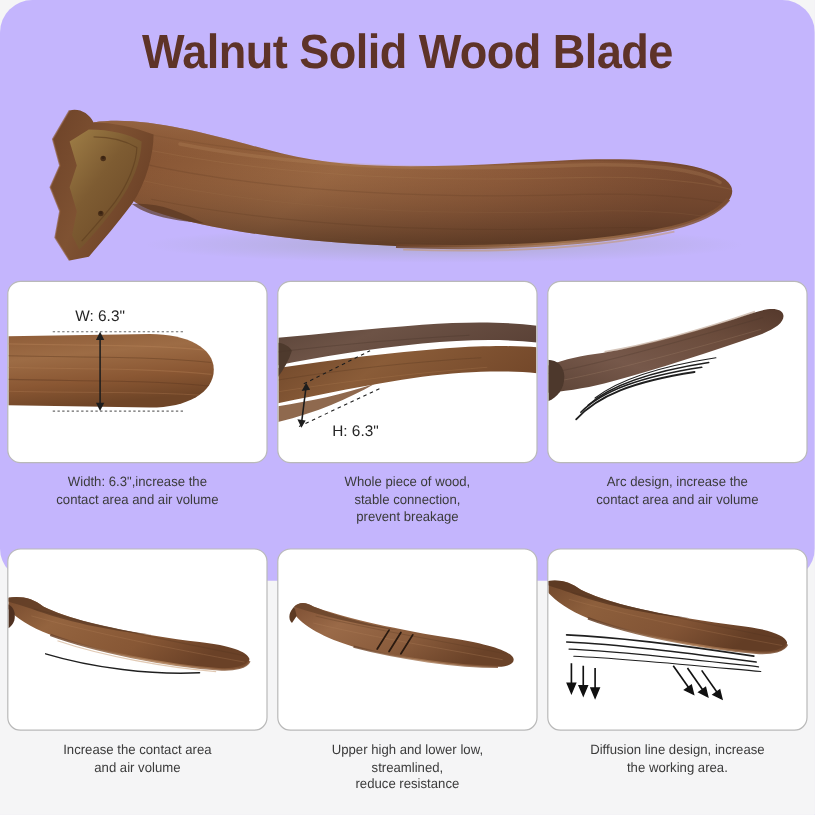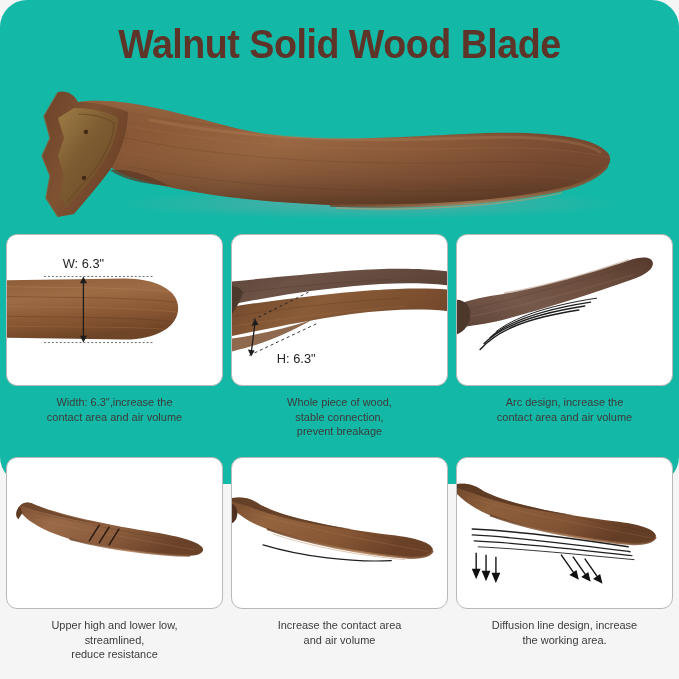--- a/index.html
+++ b/index.html
@@ -2,21 +2,21 @@
 <html><head>
 <meta charset="utf-8">
 <style>
   * { box-sizing: border-box; margin: 0; padding: 0; }
   html, body {
     width: 679px; height: 679px;
     background: #f5f5f6;
     font-family: "Liberation Sans", sans-serif;
     overflow: hidden;
   }
-  #page { position: relative; width: 679px; height: 484px; background: #14b8a6; border-radius: 27px; }
+  #page { position: relative; width: 679px; height: 484px; background: #c4b5fd; border-radius: 27px; }
 
   
   .title {
     position: absolute; top: 22px; left: 0; width: 679px;
     text-align: center;
     font-size: 40px; font-weight: bold;
     letter-spacing: -0.5px;
     color: #5e3328;
     font-family: "Liberation Sans", sans-serif;
     transform: scaleX(0.94);
@@ -273,20 +273,60 @@
         </svg>
       </div>
       <div class="caption">Arc design, increase the
 contact area and air volume</div>
     </div>
 
     <div class="cell">
       <div class="card">
         <svg viewBox="0 0 215 152" xmlns="http://www.w3.org/2000/svg">
           <defs>
+            <linearGradient id="c5g" x1="0" y1="0" x2="1" y2="0.4">
+              <stop offset="0" stop-color="#75492d"></stop>
+              <stop offset="0.3" stop-color="#94643f"></stop>
+              <stop offset="0.7" stop-color="#875735"></stop>
+              <stop offset="1" stop-color="#6a4127"></stop>
+            </linearGradient>
+            <linearGradient id="c5e" x1="0" y1="0" x2="1" y2="0">
+              <stop offset="0" stop-color="#6a4127"></stop>
+              <stop offset="0.55" stop-color="#b08058"></stop>
+              <stop offset="1" stop-color="#7a4c2e"></stop>
+            </linearGradient>
+          </defs>
+
+          <path d="M-8,42 C6,38 18,40 28,48 C56,62 110,72 160,78
+                   C186,81 200,86 202,92 C203,99 192,102 176,101
+                   C132,98 72,86 34,72 C10,63 -2,52 -8,42 Z" fill="url(#c5g)"></path>
+
+          <path d="M-8,42 C6,38 18,40 28,48 C48,58 82,66 120,72
+                   C84,69 44,60 18,50 C6,46 -2,44 -8,42 Z" fill="#5f3c25" opacity="0.8"></path>
+
+          <path d="M34,72 C72,86 132,98 176,101 C190,102 200,99 202,94" stroke="url(#c5e)" stroke-width="2.2" fill="none" opacity="0.85"></path>
+          <path d="M40,77 C78,90 134,100 174,103" stroke="#c39468" stroke-width="1" fill="none" opacity="0.5"></path>
+          <g opacity="0.3">
+            <path d="M20,50 C70,64 140,78 200,90" stroke="#54351f" stroke-width="0.9" fill="none"></path>
+            <path d="M18,56 C68,70 138,84 198,95" stroke="#b28059" stroke-width="0.8" fill="none"></path>
+          </g>
+
+          <path d="M30,88 C70,100 120,106 160,104" stroke="#1f1f1f" stroke-width="1.2" fill="none" stroke-linecap="round"></path>
+
+          <path d="M-8,46 C-2,44 4,48 4,56 C4,64 -2,68 -8,68 Z" fill="#4f3121"></path>
+        </svg>
+      </div>
+      <div class="caption">Increase the contact area
+and air volume</div>
+    </div>
+
+    <div class="cell">
+      <div class="card">
+        <svg viewBox="0 0 215 152" xmlns="http://www.w3.org/2000/svg">
+          <defs>
             <linearGradient id="c4g" x1="0" y1="0" x2="1" y2="0.5">
               <stop offset="0" stop-color="#7d4f33"></stop>
               <stop offset="0.3" stop-color="#9a6a48"></stop>
               <stop offset="0.65" stop-color="#8a5c3c"></stop>
               <stop offset="1" stop-color="#6a4228"></stop>
             </linearGradient>
             <linearGradient id="c4e" x1="0" y1="0" x2="1" y2="0">
               <stop offset="0" stop-color="#6a4228"></stop>
               <stop offset="0.5" stop-color="#a97a55"></stop>
               <stop offset="1" stop-color="#7b4e30"></stop>
@@ -311,60 +351,20 @@
             <line x1="92" y1="86" x2="102" y2="70"></line>
             <line x1="102" y1="88" x2="112" y2="72"></line>
           </g>
 
           <path d="M12,48 C8,52 6,58 10,62 L14,56 Z" fill="#5d3a23"></path>
         </svg>
       </div>
       <div class="caption">Upper high and lower low,
 streamlined,
 reduce resistance</div>
-    </div>
-
-    <div class="cell">
-      <div class="card">
-        <svg viewBox="0 0 215 152" xmlns="http://www.w3.org/2000/svg">
-          <defs>
-            <linearGradient id="c5g" x1="0" y1="0" x2="1" y2="0.4">
-              <stop offset="0" stop-color="#75492d"></stop>
-              <stop offset="0.3" stop-color="#94643f"></stop>
-              <stop offset="0.7" stop-color="#875735"></stop>
-              <stop offset="1" stop-color="#6a4127"></stop>
-            </linearGradient>
-            <linearGradient id="c5e" x1="0" y1="0" x2="1" y2="0">
-              <stop offset="0" stop-color="#6a4127"></stop>
-              <stop offset="0.55" stop-color="#b08058"></stop>
-              <stop offset="1" stop-color="#7a4c2e"></stop>
-            </linearGradient>
-          </defs>
-
-          <path d="M-8,42 C6,38 18,40 28,48 C56,62 110,72 160,78
-                   C186,81 200,86 202,92 C203,99 192,102 176,101
-                   C132,98 72,86 34,72 C10,63 -2,52 -8,42 Z" fill="url(#c5g)"></path>
-
-          <path d="M-8,42 C6,38 18,40 28,48 C48,58 82,66 120,72
-                   C84,69 44,60 18,50 C6,46 -2,44 -8,42 Z" fill="#5f3c25" opacity="0.8"></path>
-
-          <path d="M34,72 C72,86 132,98 176,101 C190,102 200,99 202,94" stroke="url(#c5e)" stroke-width="2.2" fill="none" opacity="0.85"></path>
-          <path d="M40,77 C78,90 134,100 174,103" stroke="#c39468" stroke-width="1" fill="none" opacity="0.5"></path>
-          <g opacity="0.3">
-            <path d="M20,50 C70,64 140,78 200,90" stroke="#54351f" stroke-width="0.9" fill="none"></path>
-            <path d="M18,56 C68,70 138,84 198,95" stroke="#b28059" stroke-width="0.8" fill="none"></path>
-          </g>
-
-          <path d="M30,88 C70,100 120,106 160,104" stroke="#1f1f1f" stroke-width="1.2" fill="none" stroke-linecap="round"></path>
-
-          <path d="M-8,46 C-2,44 4,48 4,56 C4,64 -2,68 -8,68 Z" fill="#4f3121"></path>
-        </svg>
-      </div>
-      <div class="caption">Increase the contact area
-and air volume</div>
     </div>
 
     <div class="cell">
       <div class="card">
         <svg viewBox="0 0 215 152" xmlns="http://www.w3.org/2000/svg">
           <defs>
             <linearGradient id="c6g" x1="0" y1="0" x2="1" y2="0.4">
               <stop offset="0" stop-color="#6f462b"></stop>
               <stop offset="0.3" stop-color="#8d5f3c"></stop>
               <stop offset="0.7" stop-color="#825435"></stop>

